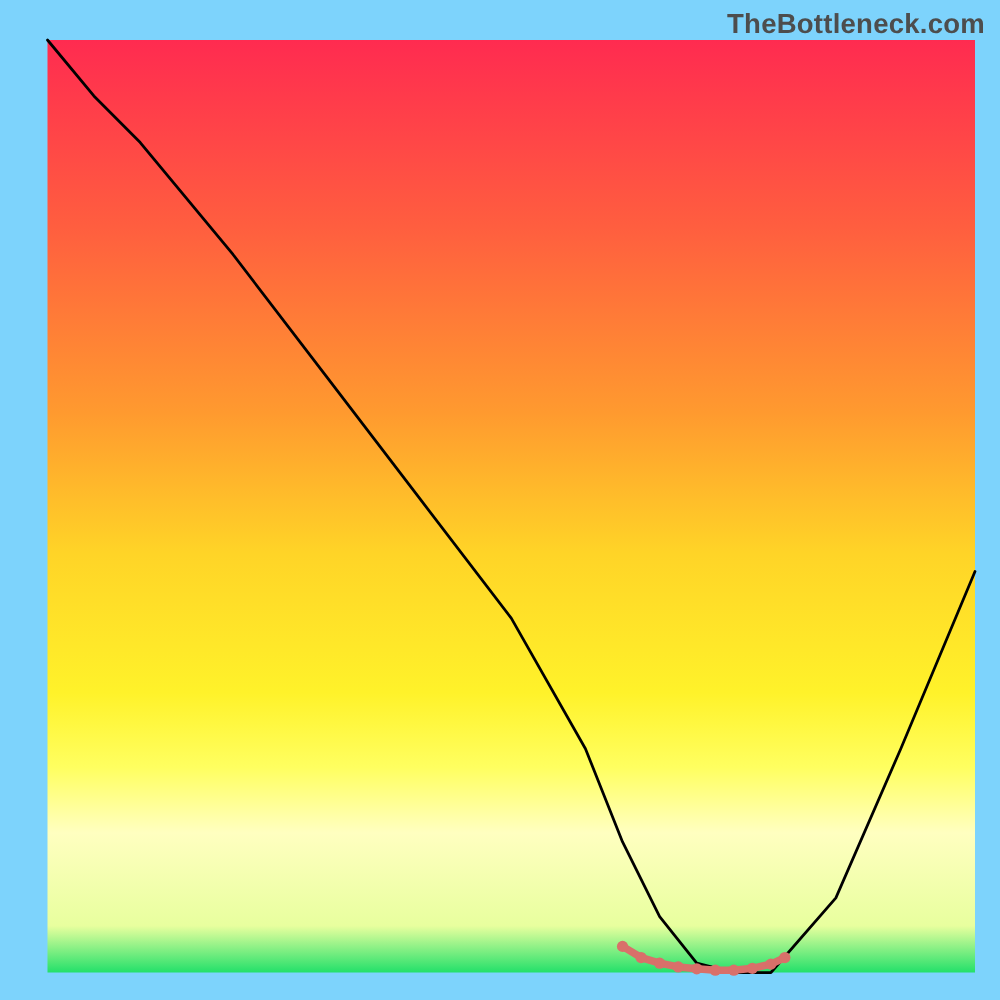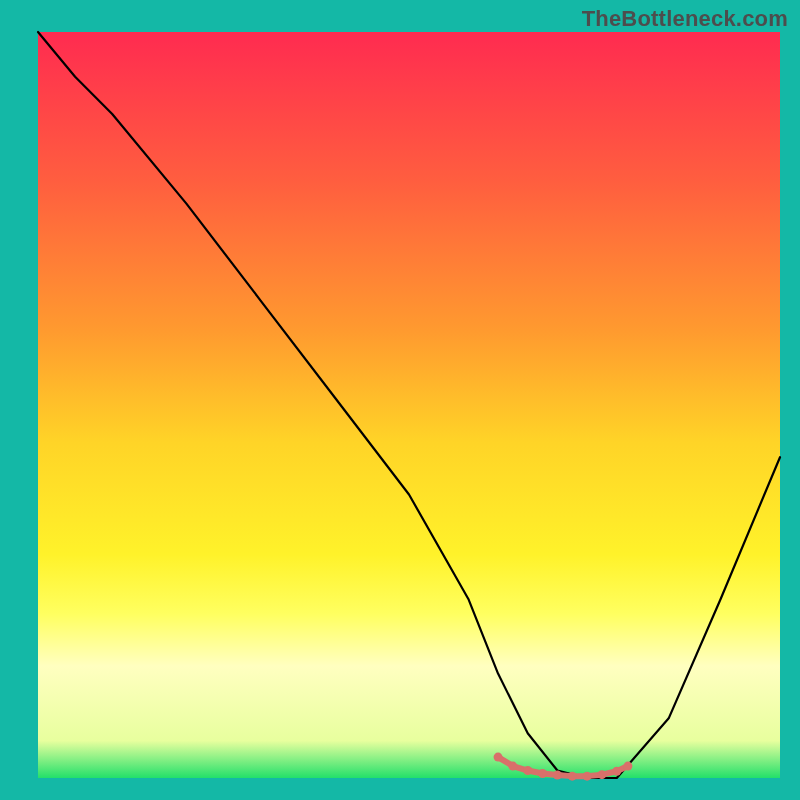--- a/index.html
+++ b/index.html
@@ -7,21 +7,21 @@
     padding: 0;
     width: 800px;
     height: 800px;
     background: #000;
     overflow: hidden;
   }
   .container {
     position: relative;
     width: 800px;
     height: 800px;
-    background: #14b8a6;
+    background: #7dd3fc;
   }
   .watermark {
     position: absolute;
     top: 6px;
     right: 12px;
     color: #4d4d4d;
     font-family: Arial, Helvetica, sans-serif;
     font-size: 22px;
     font-weight: 600;
     letter-spacing: 0.2px;

